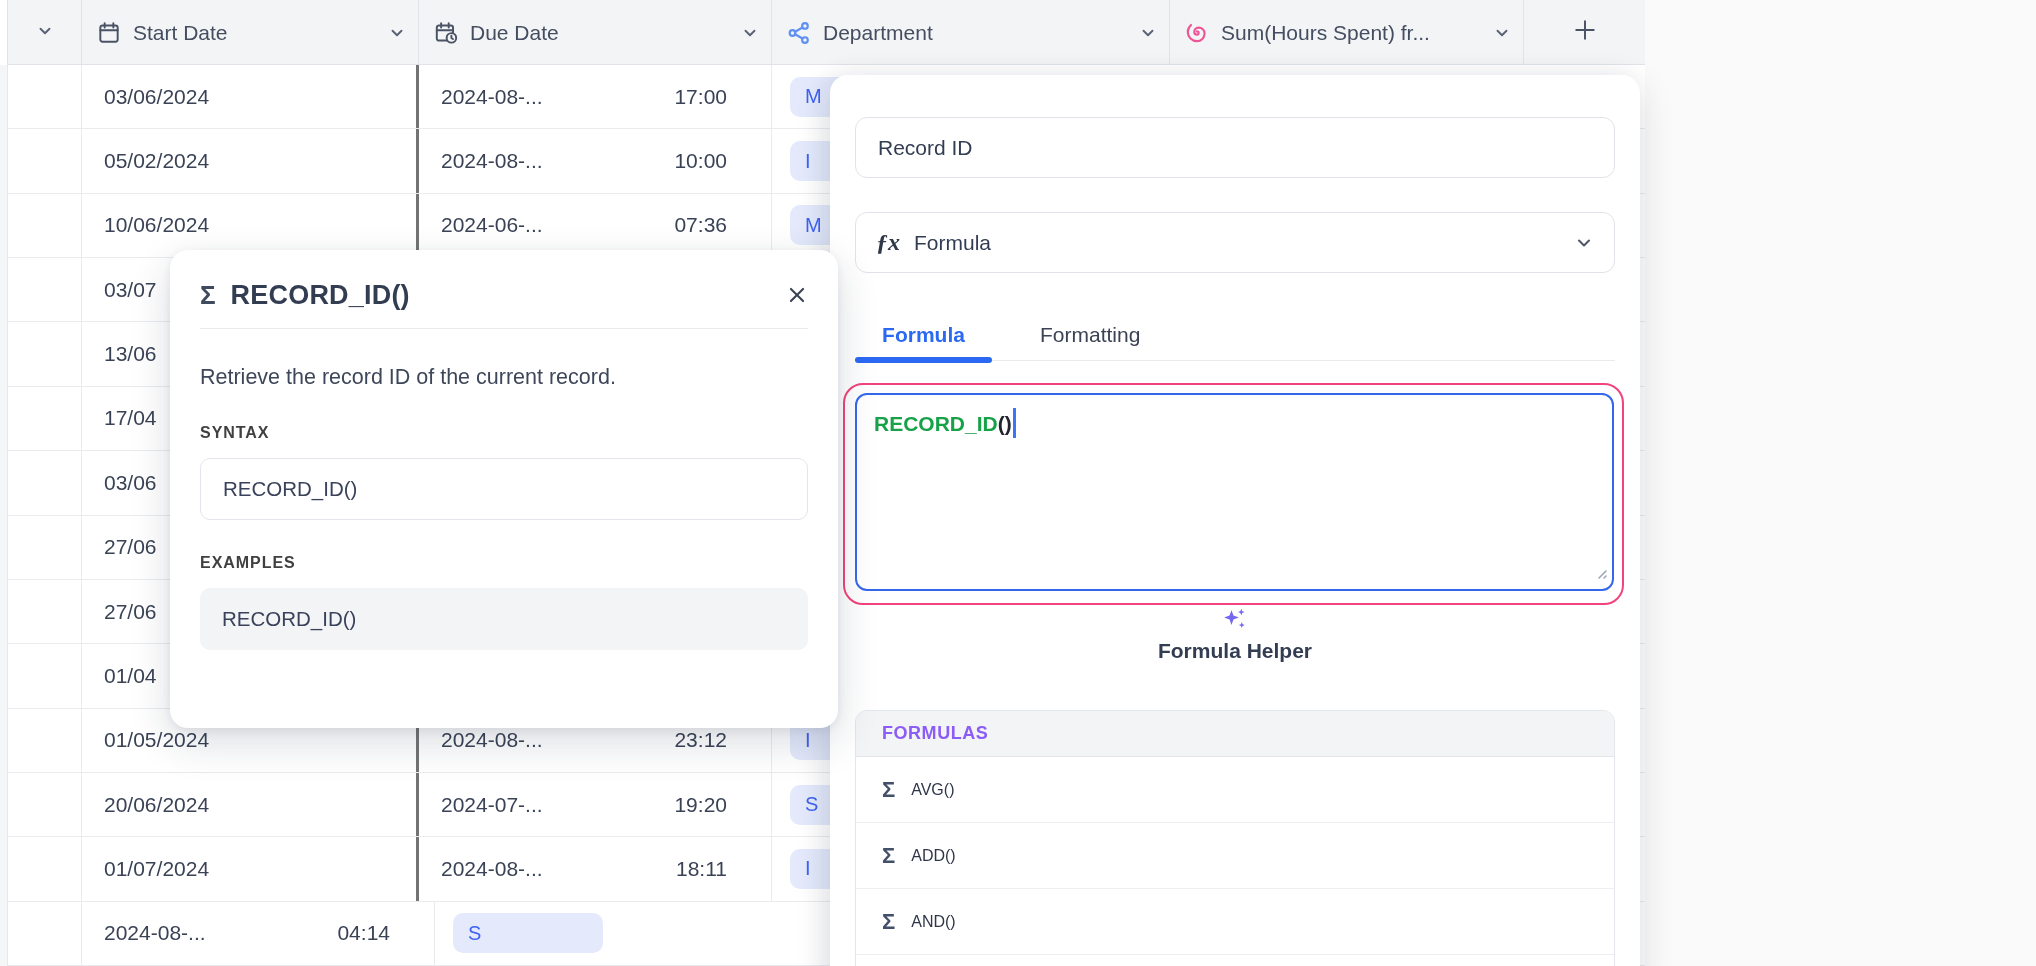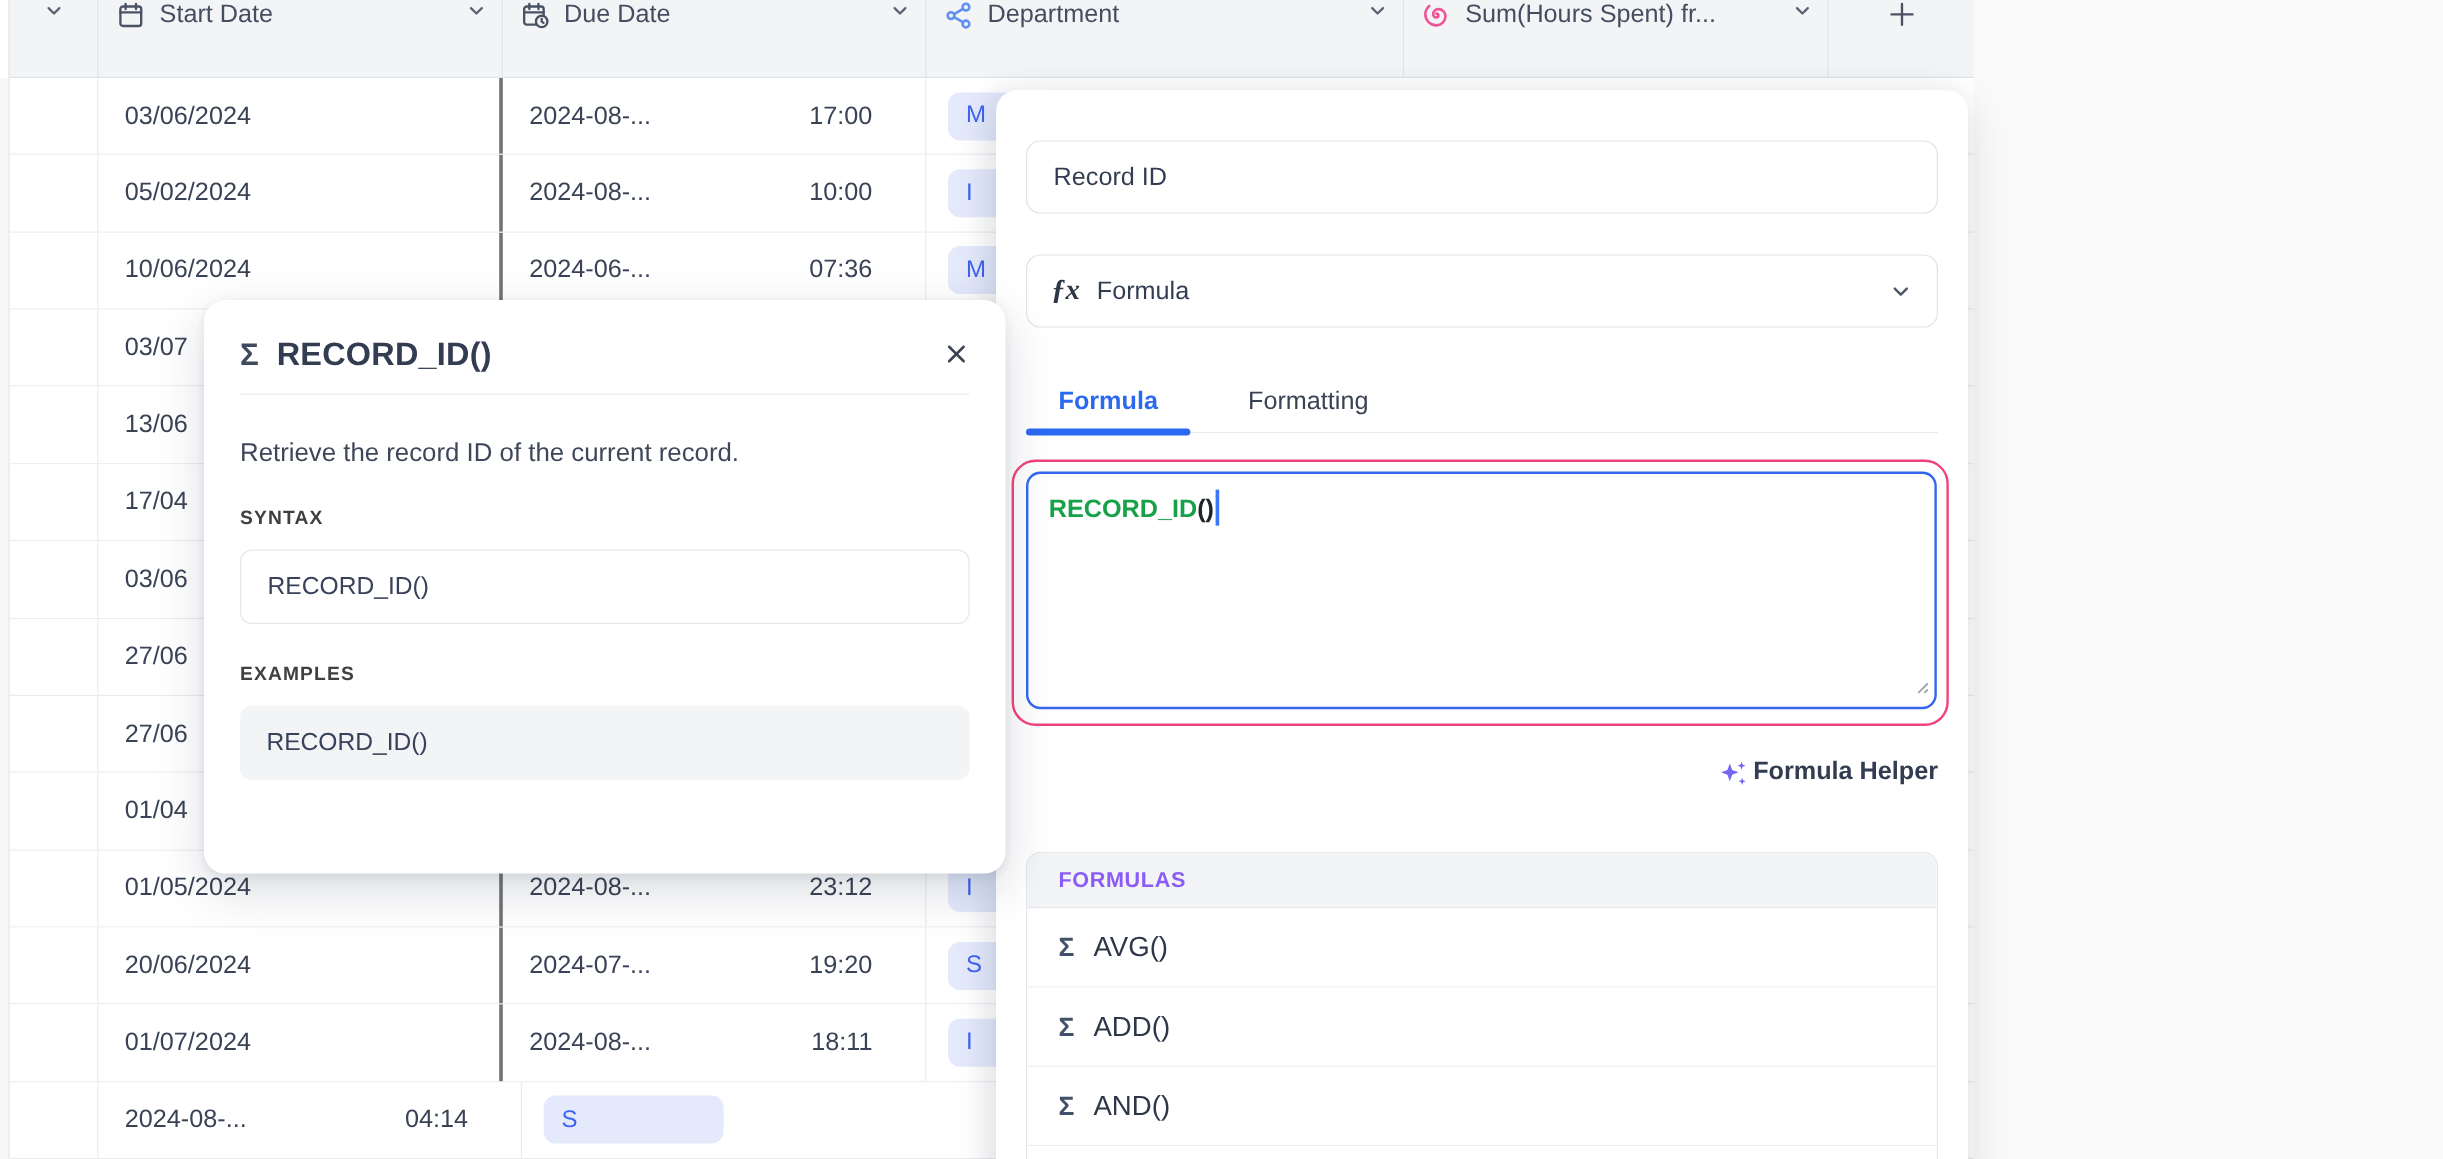--- a/index.html
+++ b/index.html
@@ -4,21 +4,21 @@
 <style>
   * { box-sizing: border-box; margin: 0; padding: 0; }
   html,body { width:2036px; height:966px; }
   body { font-family: "Liberation Sans", sans-serif; background:#fafafa; }
 
   .stage { position:relative; width:2036px; height:966px; overflow:hidden; background:#fafafa; }
 
   
   .grid { position:absolute; left:0; top:0; width:1645px; height:966px; background:#fff; z-index:1; }
   .thead { position:absolute; left:0; top:0; width:1645px; height:65px; background:#f3f4f6; border-bottom:1px solid #e0e3e8; }
-  .hcell { position:absolute; top:0; height:65px; display:flex; align-items:flex-start; border-right:1px solid #e0e3e8; color:#454e60; font-size:21px; }
+  .hcell { position:absolute; top:0; height:65px; display:flex; align-items:center; border-right:1px solid #e0e3e8; color:#454e60; font-size:21px; }
   .hcell .hicon { margin-left:14px; display:flex; align-items:center; }
   .hcell .hlabel { margin-left:11px; white-space:nowrap; overflow:hidden; }
   .hcell .hchev { margin-left:auto; margin-right:12px; display:flex; align-items:center; }
   .h-gutter { left:0; width:8px; background:#fff; }
   .h-sel { left:8px; width:74px; justify-content:center; }
   .h-start { left:82px; width:337px; }
   .h-due { left:419px; width:353px; }
   .h-dept { left:772px; width:398px; }
   .h-sum { left:1170px; width:354px; }
   .h-add { left:1524px; width:121px; justify-content:center; border-right:none; cursor:pointer; }
@@ -59,28 +59,28 @@
   .tab-idle { margin-left:48px; color:#3a4254; }
   .tab-underline { position:absolute; left:0; bottom:-3px; width:137px; height:6px; border-radius:3px; background:#2c69f3; }
 
   .editor-ring { margin-top:22px; margin-left:-12px; width:781px; height:222px; border:2px solid #f2437c; border-radius:20px; padding:8px 10px; }
   .editor { width:759px; height:198px; border:2px solid #3467ee; border-radius:12px; position:relative; background:#fff; padding:13px 17px; font-size:21px; font-weight:700; white-space:nowrap; }
   .tok-fn { color:#17a24a; }
   .tok-paren { color:#20242e; }
   .caret { display:inline-block; width:3px; height:30px; background:#3b76f6; vertical-align:-7px; margin-left:1px; }
   .grip { position:absolute; right:4px; bottom:4px; }
 
-  .helper { margin-top:26px; height:32px; display:flex; justify-content:flex-end; gap:2px; cursor:pointer; }
+  .helper { margin-top:26px; height:32px; display:flex; align-items:center; justify-content:flex-end; gap:2px; cursor:pointer;flex-direction:column; }
   .helper-label { font-size:21px; font-weight:600; color:#333d52; }
 
   .fn-list { margin-top:47px; border:1px solid #e3e6ea; border-radius:12px 12px 0 0; overflow:hidden; }
   .fn-list-header { height:46px; background:#f3f4f6; border-bottom:1px solid #e3e6ea; display:flex; align-items:center; padding:0 26px; font-size:18px; font-weight:700; color:#8b5cf6; letter-spacing:.03em; }
   .fn-item { height:66px; display:flex; align-items:center; padding:0 26px; gap:16px; border-bottom:1px solid #eceef1; cursor:pointer; background:#fff; }
   .fn-item .sig { font-size:22px; font-weight:600; color:#43506a; }
-  .fn-item .lbl { font-size:23px; color:#2e374a; }
+  .fn-item .lbl { font-size:16px; color:#2e374a; }
   .fn-item.blank { height:14px; border-bottom:none; }
 </style>
 </head>
 <body>
 
 <div class="stage">
 
   <div class="grid">
     <div class="thead">
       <div class="hcell h-gutter"></div>

